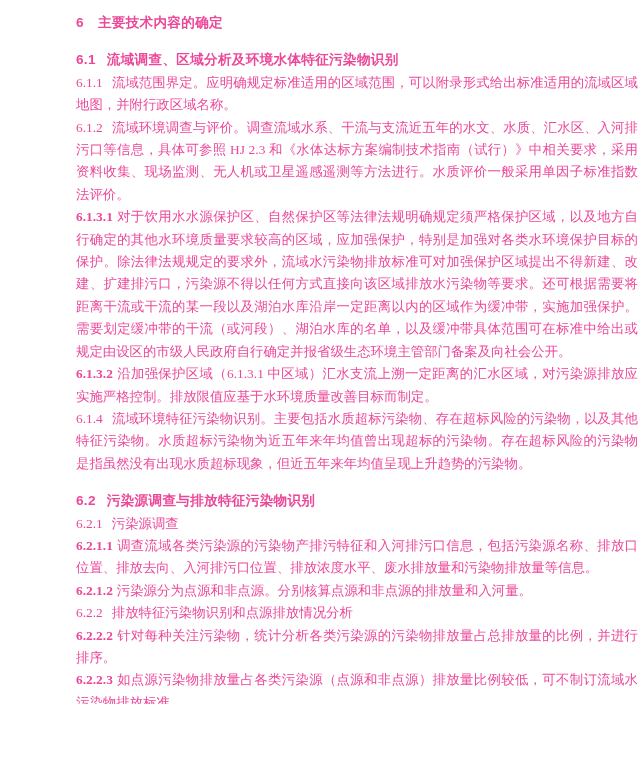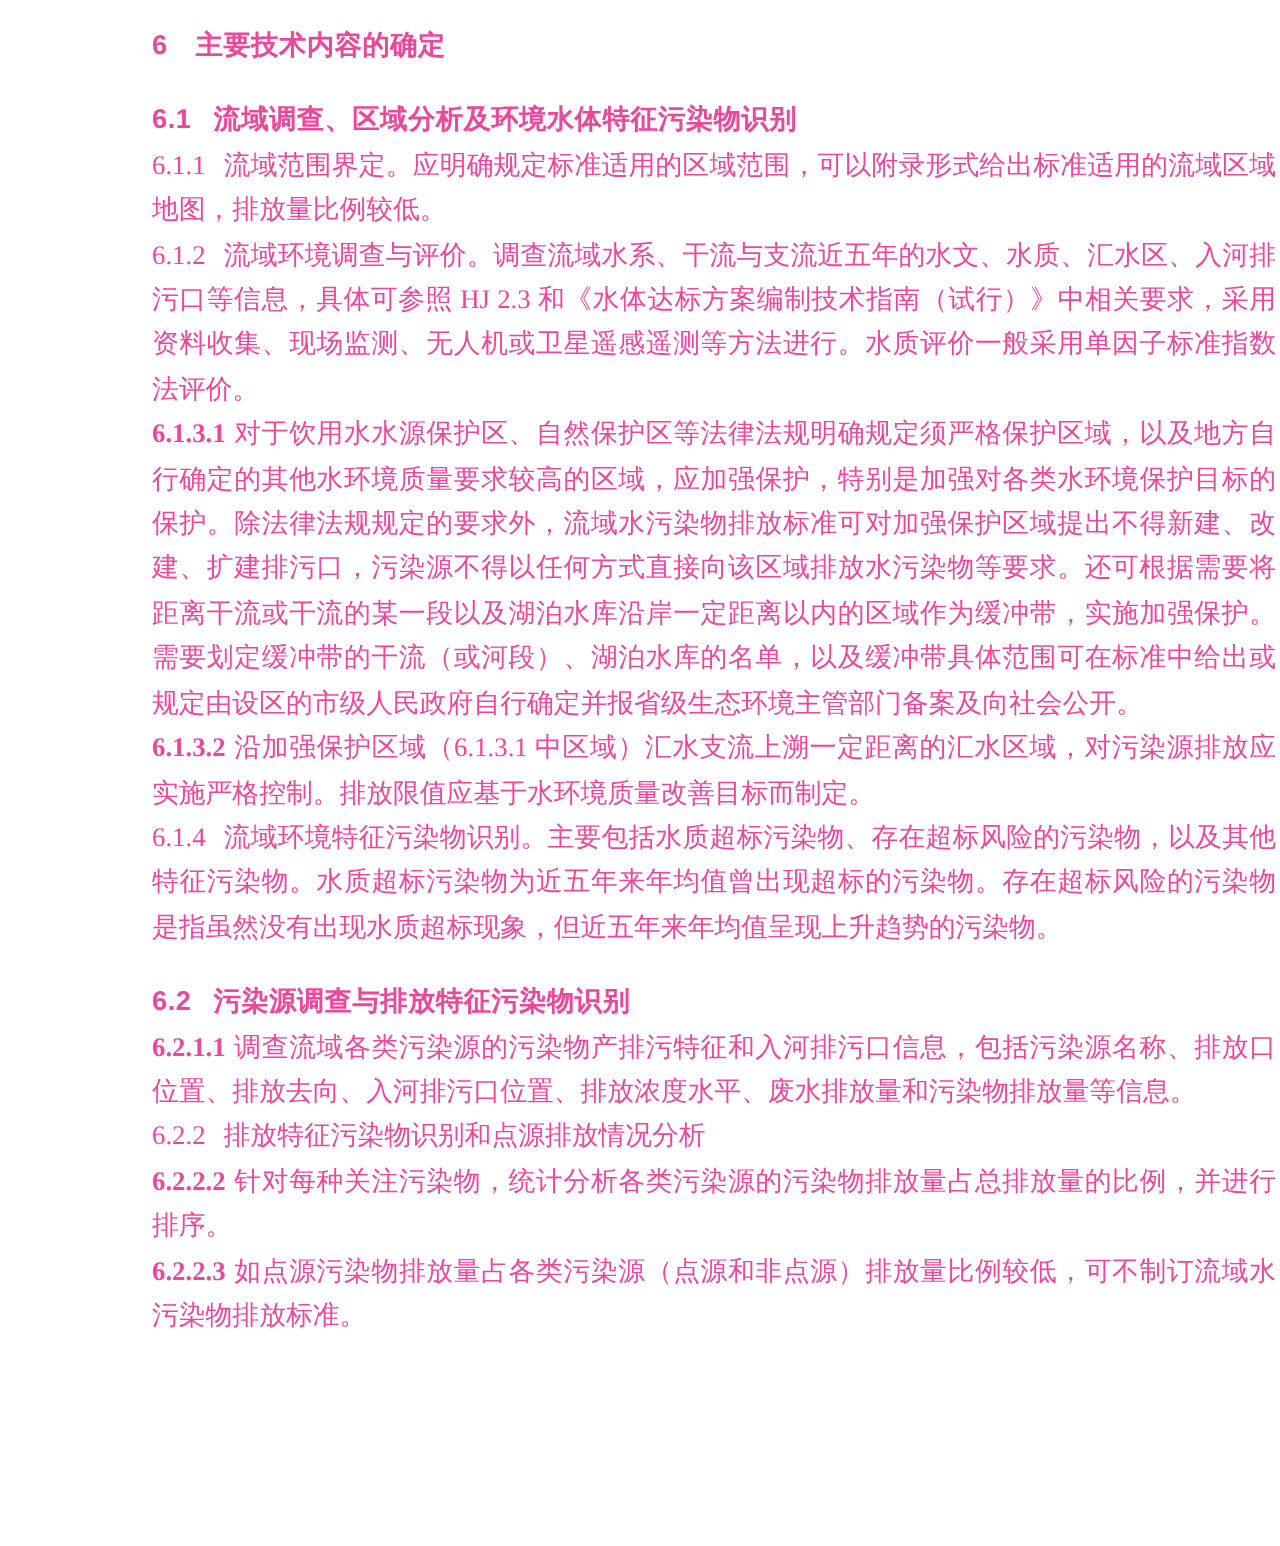--- a/index.html
+++ b/index.html
@@ -47,37 +47,39 @@
 </style>
 </head>
 <body>
 
 <div class="page">
   <div class="doc-body" id="doc-body">
   <p class="clause lvl-chapter"><span class="num">6</span><span class="txt">主要技术内容的确定</span></p>
 
   <p class="clause lvl-section"><span class="num">6.1</span><span class="txt">流域调查、区域分析及环境水体特征污染物识别</span></p>
 
-  <p class="clause lvl-clause"><span class="num">6.1.1</span><span class="txt">流域范围界定。应明确规定标准适用的区域范围，可以附录形式给出标准适用的流域区域地图，排放量比例较低。</span></p>
+  <p class="clause lvl-clause"><span class="num">6.1.1</span><span class="txt">流域范围界定。应明确规定标准适用的区域范围，可以附录形式给出标准适用的流域区域地图，并附行政区域名称。</span></p>
 
   <p class="clause lvl-clause"><span class="num">6.1.2</span><span class="txt">流域环境调查与评价。调查流域水系、干流与支流近五年的水文、水质、汇水区、入河排污口等信息，具体可参照 HJ 2.3 和《水体达标方案编制技术指南（试行）》中相关要求，采用资料收集、现场监测、无人机或卫星遥感遥测等方法进行。水质评价一般采用单因子标准指数法评价。</span></p>
 
 
   <p class="clause lvl-subclause"><span class="num">6.1.3.1</span><span class="txt">对于饮用水水源保护区、自然保护区等法律法规明确规定须严格保护区域，以及地方自行确定的其他水环境质量要求较高的区域，应加强保护，特别是加强对各类水环境保护目标的保护。除法律法规规定的要求外，流域水污染物排放标准可对加强保护区域提出不得新建、改建、扩建排污口，污染源不得以任何方式直接向该区域排放水污染物等要求。还可根据需要将距离干流或干流的某一段以及湖泊水库沿岸一定距离以内的区域作为缓冲带，实施加强保护。需要划定缓冲带的干流（或河段）、湖泊水库的名单，以及缓冲带具体范围可在标准中给出或规定由设区的市级人民政府自行确定并报省级生态环境主管部门备案及向社会公开。</span></p>
 
   <p class="clause lvl-subclause"><span class="num">6.1.3.2</span><span class="txt">沿加强保护区域（6.1.3.1 中区域）汇水支流上溯一定距离的汇水区域，对污染源排放应实施严格控制。排放限值应基于水环境质量改善目标而制定。</span></p>
 
 
   <p class="clause lvl-clause"><span class="num">6.1.4</span><span class="txt">流域环境特征污染物识别。主要包括水质超标污染物、存在超标风险的污染物，以及其他特征污染物。水质超标污染物为近五年来年均值曾出现超标的污染物。存在超标风险的污染物是指虽然没有出现水质超标现象，但近五年来年均值呈现上升趋势的污染物。</span></p>
 
   <p class="clause lvl-section"><span class="num">6.2</span><span class="txt">污染源调查与排放特征污染物识别</span></p>
 
+  <p class="clause lvl-clause"><span class="num">6.2.1</span><span class="txt">污染源调查</span></p>
 
   <p class="clause lvl-subclause"><span class="num">6.2.1.1</span><span class="txt">调查流域各类污染源的污染物产排污特征和入河排污口信息，包括污染源名称、排放口位置、排放去向、入河排污口位置、排放浓度水平、废水排放量和污染物排放量等信息。</span></p>
 
+  <p class="clause lvl-subclause"><span class="num">6.2.1.2</span><span class="txt">污染源分为点源和非点源。分别核算点源和非点源的排放量和入河量。</span></p>
 
 
   <p class="clause lvl-clause"><span class="num">6.2.2</span><span class="txt">排放特征污染物识别和点源排放情况分析</span></p>
 
 
   <p class="clause lvl-subclause"><span class="num">6.2.2.2</span><span class="txt">针对每种关注污染物，统计分析各类污染源的污染物排放量占总排放量的比例，并进行排序。</span></p>
 
   <p class="clause lvl-subclause"><span class="num">6.2.2.3</span><span class="txt">如点源污染物排放量占各类污染源（点源和非点源）排放量比例较低，可不制订流域水污染物排放标准。</span></p>
 
 </div>

